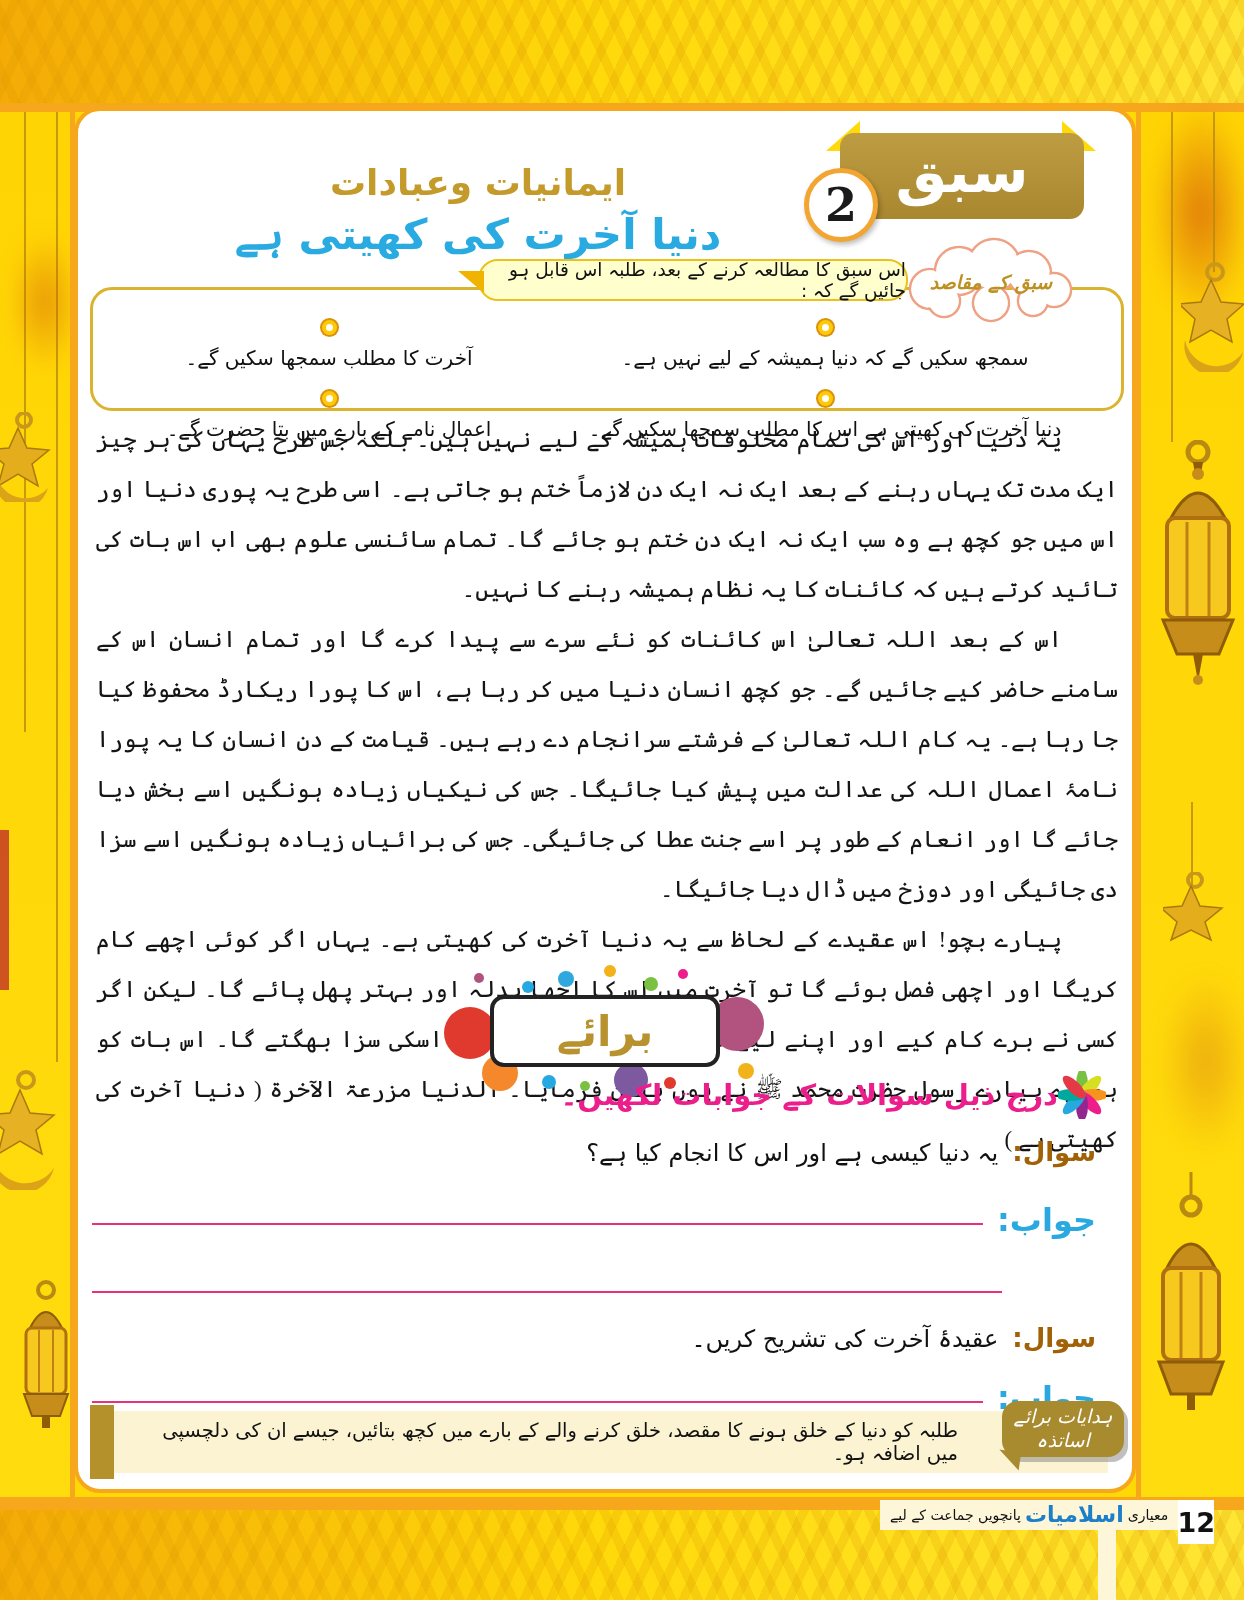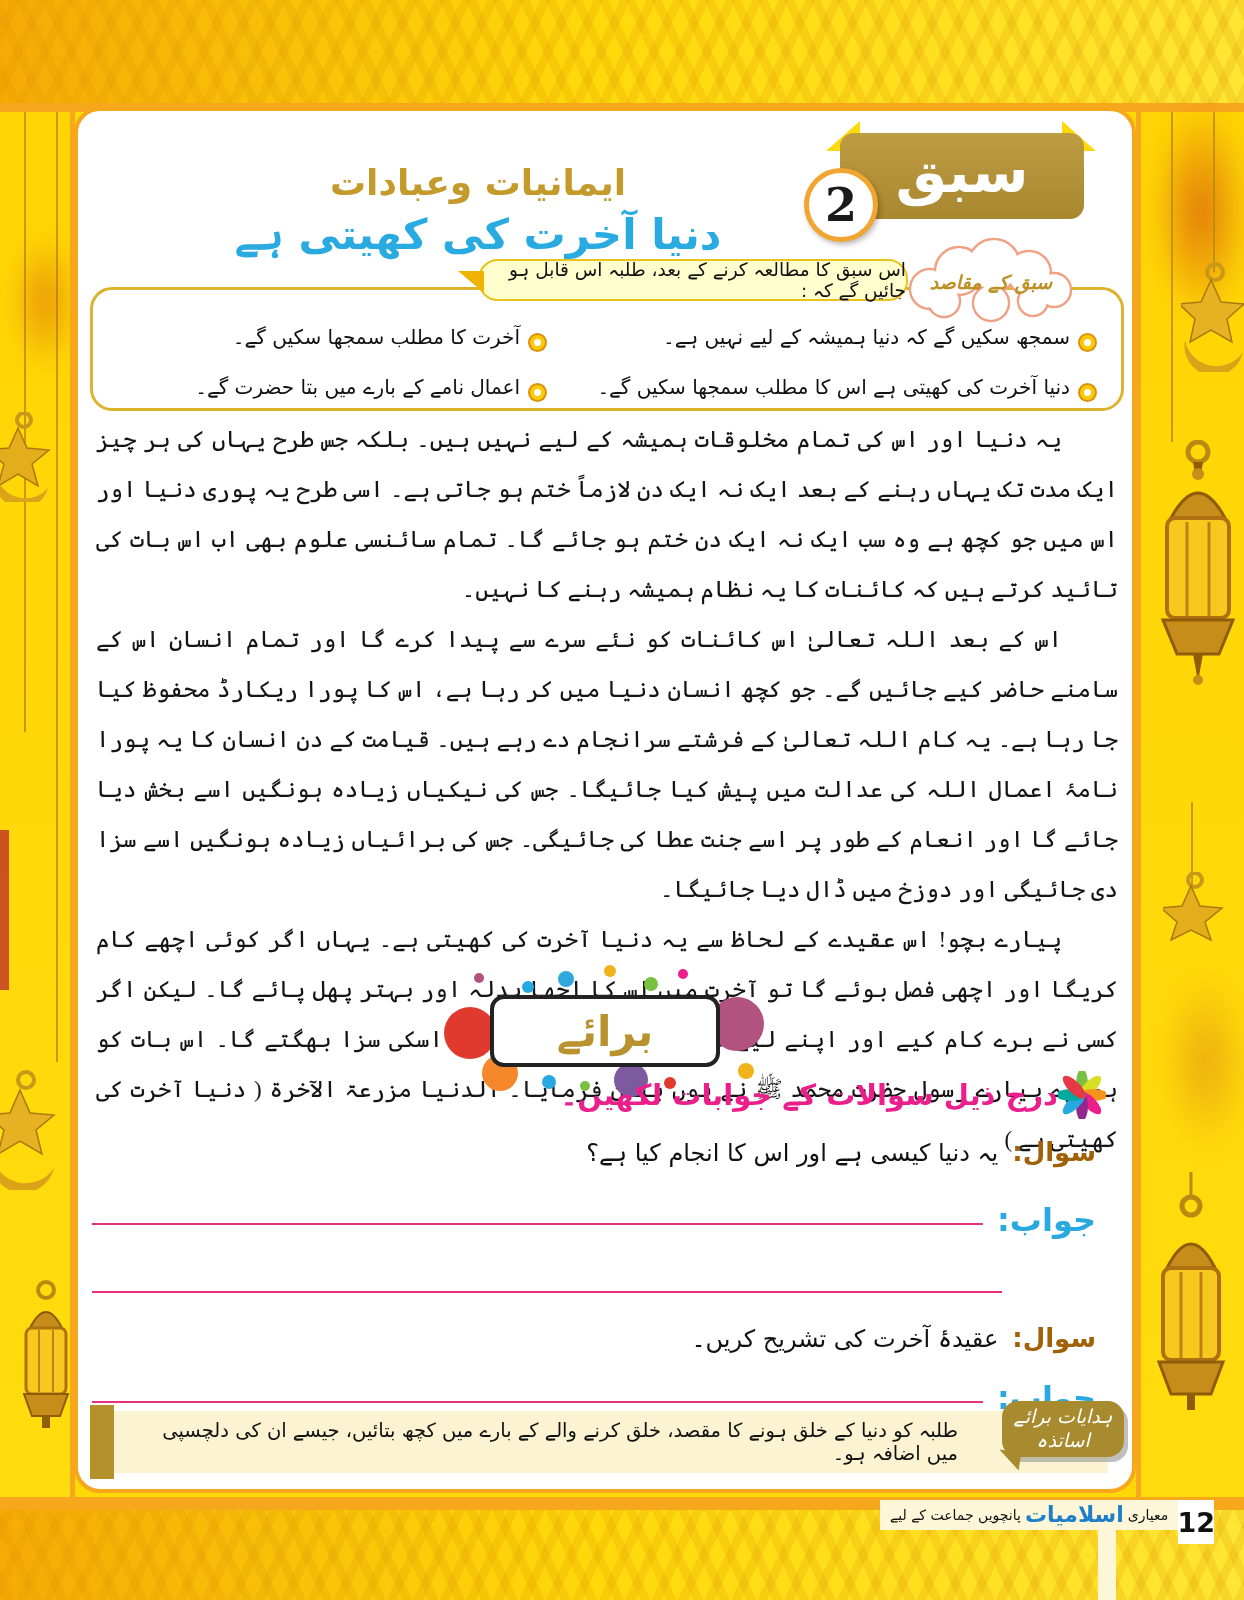--- a/index.html
+++ b/index.html
@@ -77,21 +77,21 @@
     border-top:22px solid #f0b400;border-left:26px solid transparent;
   }
 
   
   .obj-box{
     position:absolute;left:12px;top:176px;width:1034px;height:124px;
     border:3px solid #dcb32e;border-radius:22px;z-index:3;background:#fff;
     padding:26px 26px 8px 20px;direction:rtl;
     display:grid;grid-template-columns:1.25fr 1fr;row-gap:16px;column-gap:10px;
   }
-  .obj-item{display:flex;align-items:flex-end;gap:10px;font-size:20px;color:#111;line-height:1.3;font-weight:500;}
+  .obj-item{display:flex;align-items:center;gap:10px;font-size:20px;color:#111;line-height:1.3;font-weight:500;flex-direction:column;}
   .obj-bullet{
     flex:0 0 auto;width:15px;height:15px;border-radius:50%;margin-top:4px;
     background:#fff;border:4px solid #ffc907;box-shadow:0 0 0 2px #d9920c;
   }
 
   
   .body-text{
     position:absolute;left:18px;top:304px;width:1022px;direction:rtl;
     font-size:23px;color:#151515;text-align:justify;z-index:2;
   }

